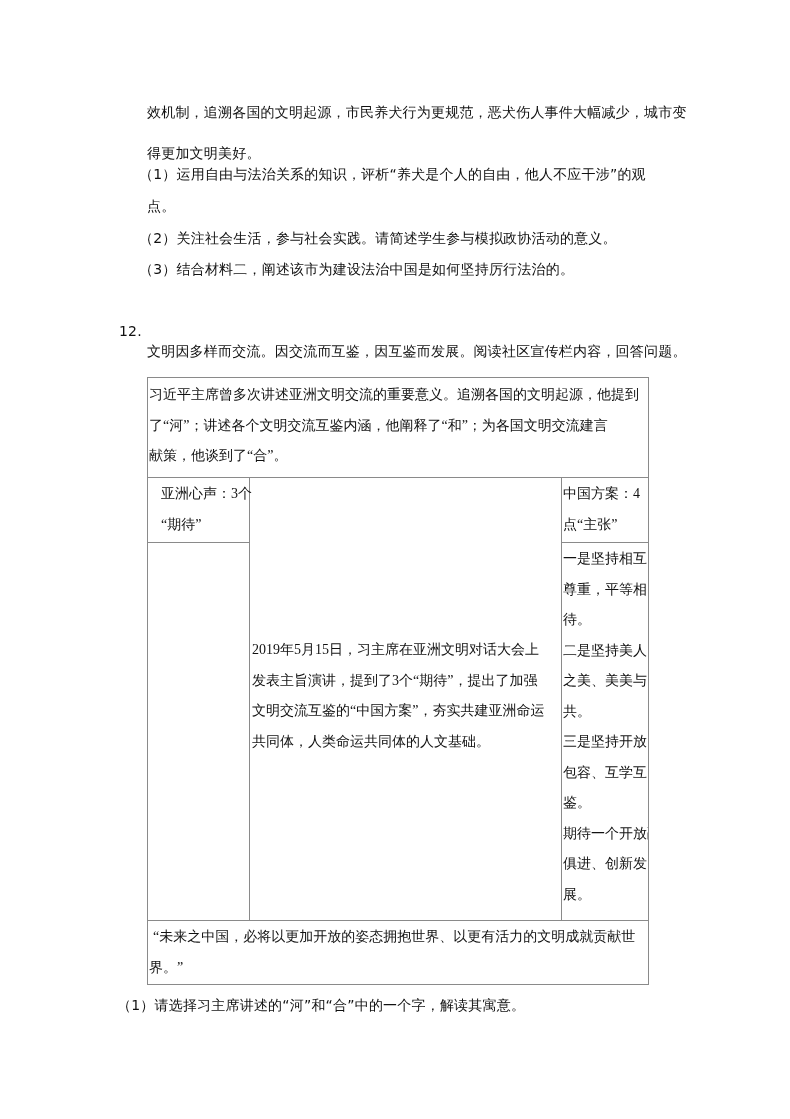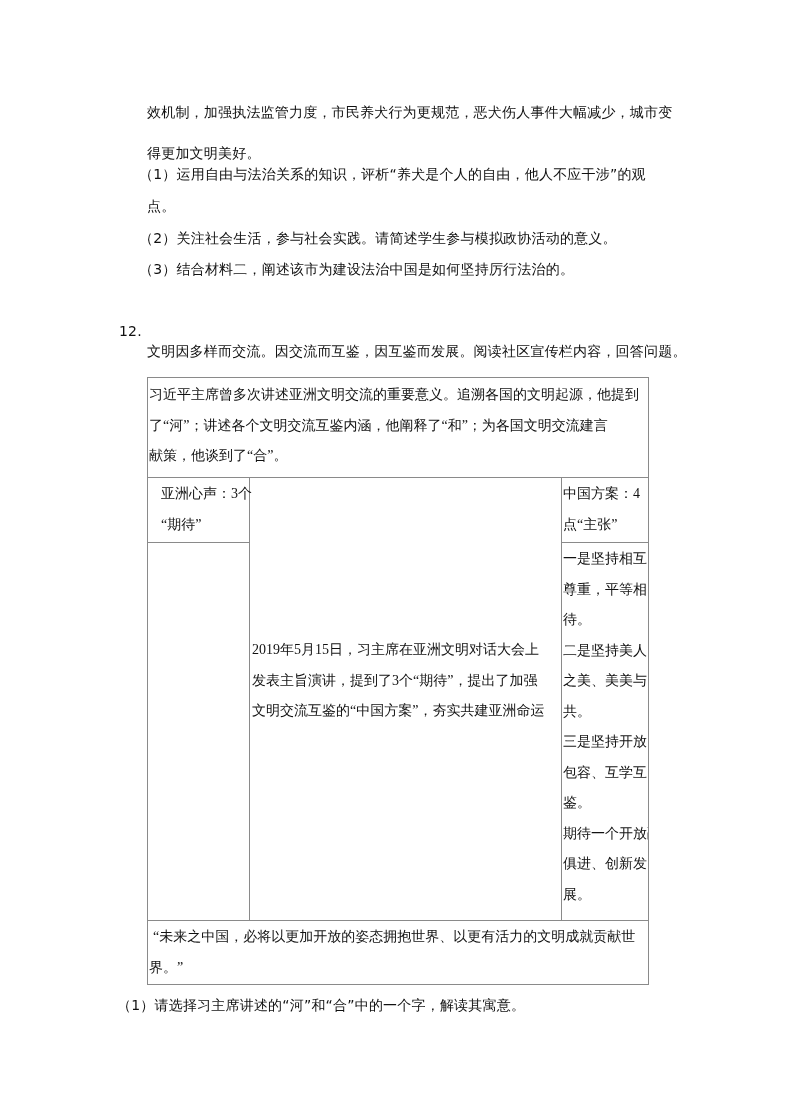--- a/index.html
+++ b/index.html
@@ -52,21 +52,21 @@
       background: #8a8a8a;
     }
     .p {
       display: block;
       white-space: nowrap;
     }
   </style>
 </head>
 <body>
 
-<div class="line" style="left:147px; top:102px;">效机制，加强执法监管力度，市民养犬行为更规范，恶犬伤人事件大幅减少，城市变</div>
+<div class="line" style="left:147px; top:102px;">效机制，追溯各国的文明起源，市民养犬行为更规范，恶犬伤人事件大幅减少，城市变</div>
 <div class="line" style="left:147px; top:143px;">得更加文明美好。</div>
 
 <div class="line" style="left:139px; top:164px;text-align:center;">（1）运用自由与法治关系的知识，评析“养犬是个人的自由，他人不应干涉”的观</div>
 <div class="line" style="left:147px; top:196px;">点。</div>
 <div class="line" style="left:139px; top:228px;">（2）关注社会生活，参与社会实践。请简述学生参与模拟政协活动的意义。</div>
 <div class="line" style="left:139px; top:259px;">（3）结合材料二，阐述该市为建设法治中国是如何坚持厉行法治的。</div>
 
 <div class="line" style="left:119px; top:321px;">12.</div>
 <div class="line" style="left:147px; top:321px;margin-top:20px;">文明因多样而交流。因交流而互鉴，因互鉴而发展。阅读社区宣传栏内容，回答问题。</div>
 
@@ -89,20 +89,21 @@
   <div class="cell" style="left:12px; top:101px; width:101px; height:63px;">
     <span class="p">亚洲心声：3个</span>
     <span class="p">“期待”</span>
   </div>
 
 
   <div class="cell" style="left:103px; top:257px; width:310px; height:130px;">
     <span class="p">2019年5月15日，习主席在亚洲文明对话大会上</span>
     <span class="p">发表主旨演讲，提到了3个“期待”，提出了加强</span>
     <span class="p">文明交流互鉴的“中国方案”，夯实共建亚洲命运</span>
+    <span class="p">共同体，人类命运共同体的人文基础。</span>
   </div>
 
   <div class="cell" style="left:414px; top:101px; width:86px; height:63px;">
     <span class="p">中国方案：4</span>
     <span class="p">点“主张”</span>
   </div>
 
   <div class="cell" style="left:414px; top:166px; width:86px; height:376px;">
     <span class="p">一是坚持相互</span>
     <span class="p">尊重，平等相</span>

